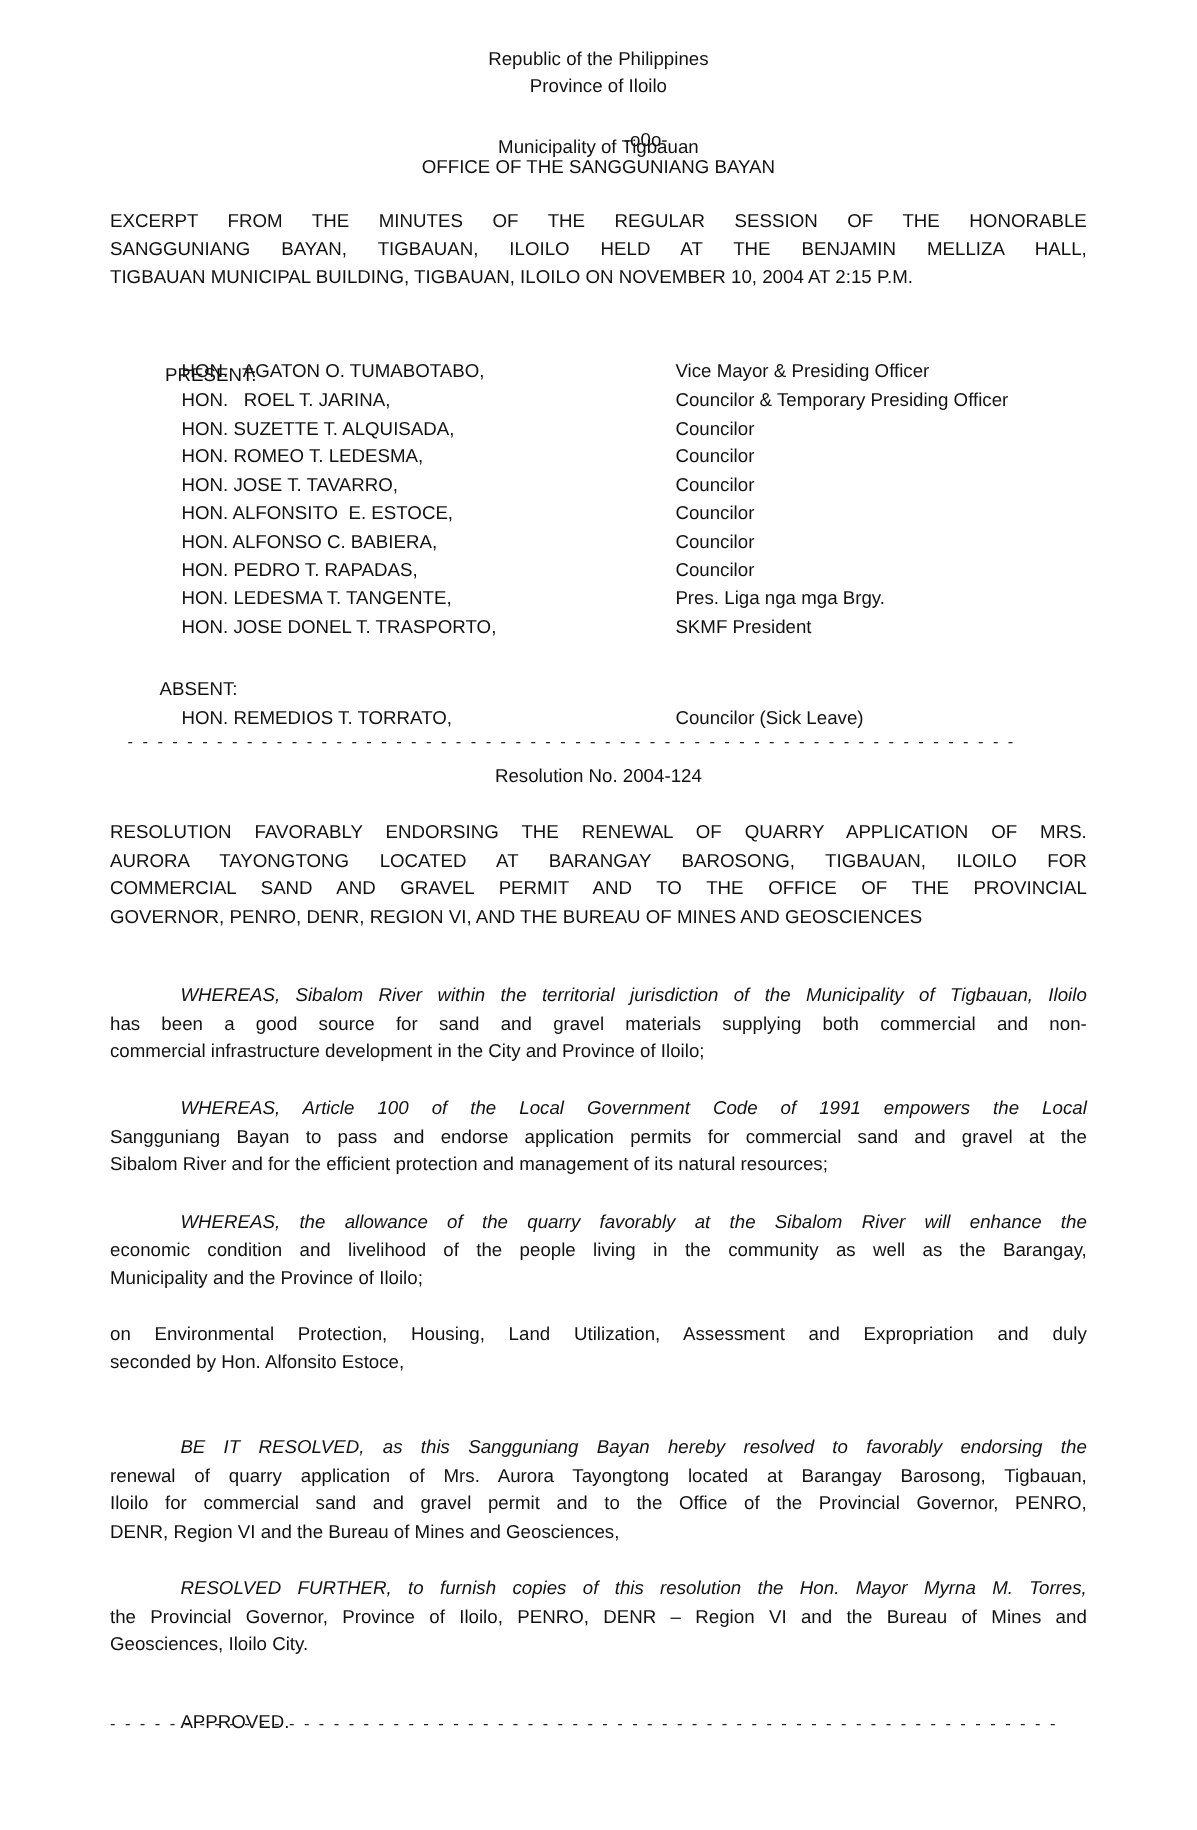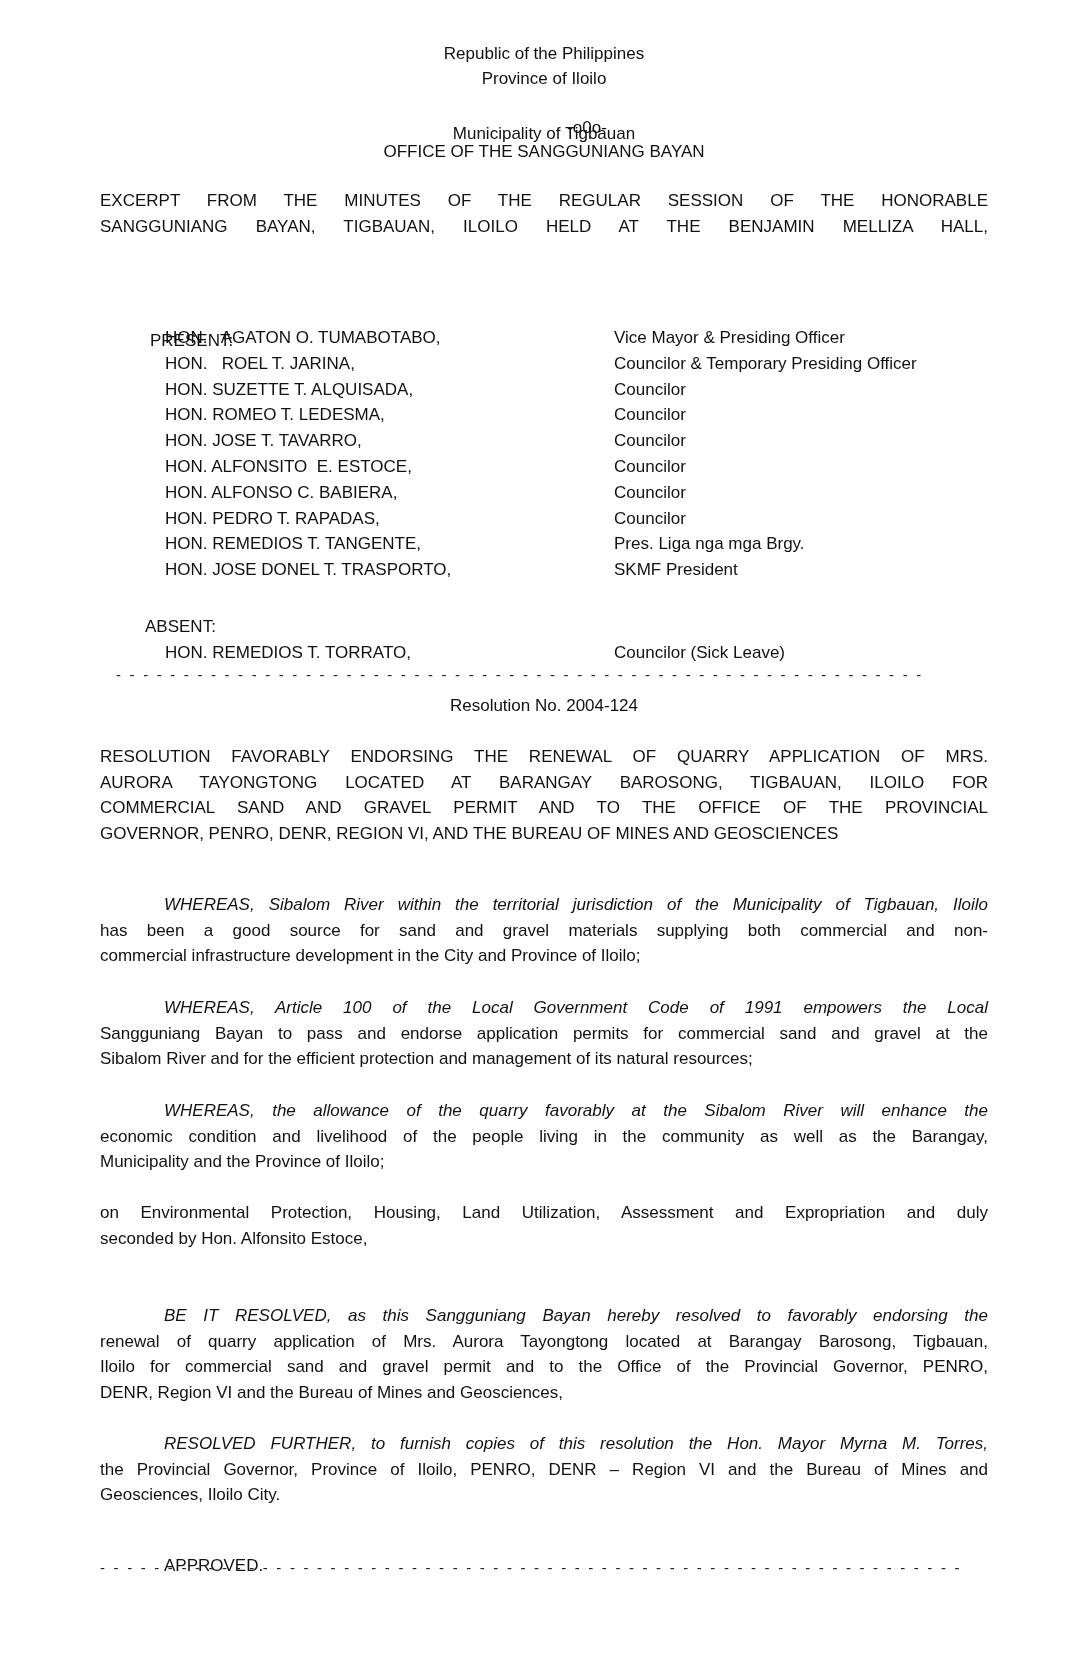--- a/index.html
+++ b/index.html
@@ -35,20 +35,21 @@
 
   <div class="center header-line" style="top:24px;">Republic of the Philippines</div>
   <div class="center header-line" style="top:49px;">Province of Iloilo</div>
   <div class="center header-line" style="top:73px;margin-top:31px;">Municipality of Tigbauan</div>
   <div class="center header-line" style="top:98px;margin-left:43px;">-o0o-</div>
   <div class="center header-line" style="top:122px;">OFFICE OF THE SANGGUNIANG BAYAN</div>
 
   <div class="block" style="top:170px;">
     <span class="jline">EXCERPT FROM THE MINUTES OF THE REGULAR SESSION OF THE HONORABLE</span>
     <span class="jline">SANGGUNIANG BAYAN, TIGBAUAN, ILOILO HELD AT THE BENJAMIN MELLIZA HALL,</span>
+    <span class="jline last">TIGBAUAN MUNICIPAL BUILDING, TIGBAUAN, ILOILO ON NOVEMBER 10,  2004  AT 2:15 P.M.</span>
   </div>
 
   <div class="attendance" style="top:0;">
     <div class="att-label" style="left:150px; top:282px;margin-top:28px;">PRESENT:</div>
 
     <div class="att-row" style="top:307px;">
       <span class="att-name">HON.   AGATON O. TUMABOTABO,</span>
       <span class="att-role">Vice Mayor &amp; Presiding Officer</span>
     </div>
     <div class="att-row" style="top:333px;">
@@ -73,21 +74,21 @@
     </div>
     <div class="att-row" style="top:462px;">
       <span class="att-name">HON. ALFONSO C. BABIERA,</span>
       <span class="att-role">Councilor</span>
     </div>
     <div class="att-row" style="top:488px;">
       <span class="att-name">HON. PEDRO T. RAPADAS,</span>
       <span class="att-role">Councilor</span>
     </div>
     <div class="att-row" style="top:513px;">
-      <span class="att-name">HON. REMEDIOS T. TANGENTE,</span>
+      <span class="att-name">HON. LEDESMA T. TANGENTE,</span>
       <span class="att-role">Pres. Liga nga mga Brgy.</span>
     </div>
     <div class="att-row" style="top:539px;">
       <span class="att-name">HON. JOSE DONEL T. TRASPORTO,</span>
       <span class="att-role">SKMF President</span>
     </div>
 
     <div class="att-label" style="left:145px; top:596px;">ABSENT:</div>
     <div class="att-row" style="top:622px;">
       <span class="att-name">HON. REMEDIOS T. TORRATO,</span>

